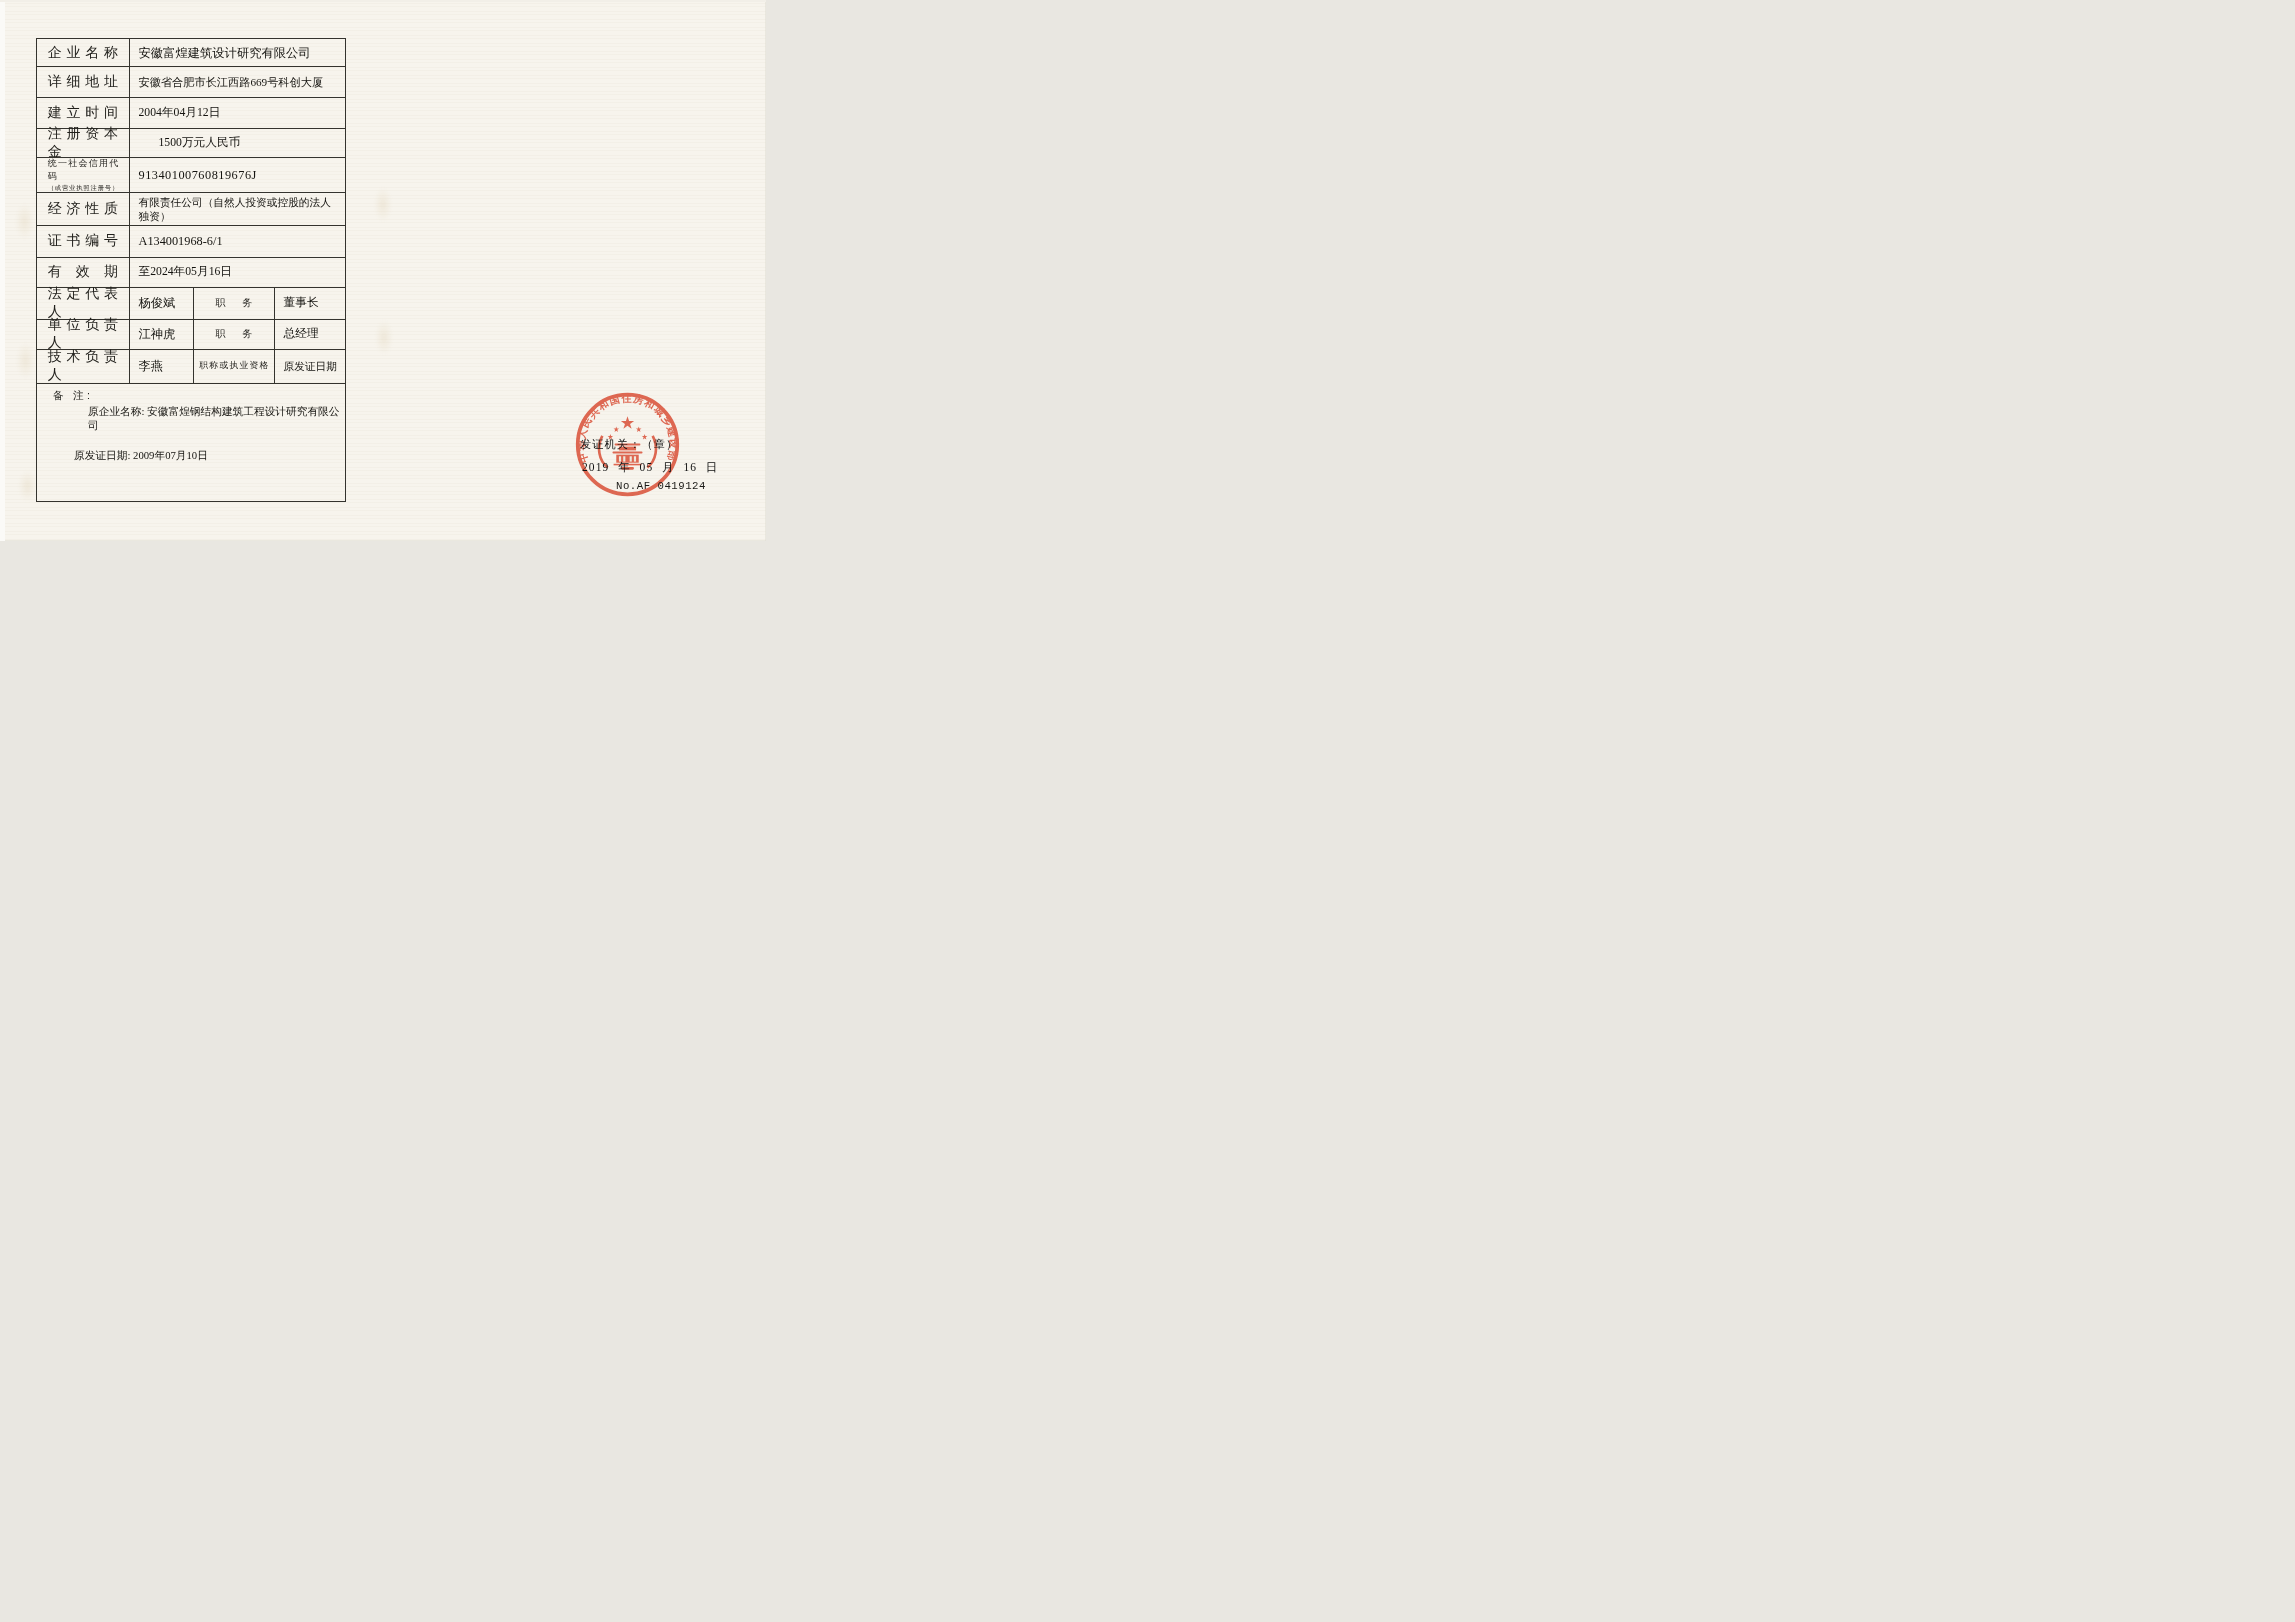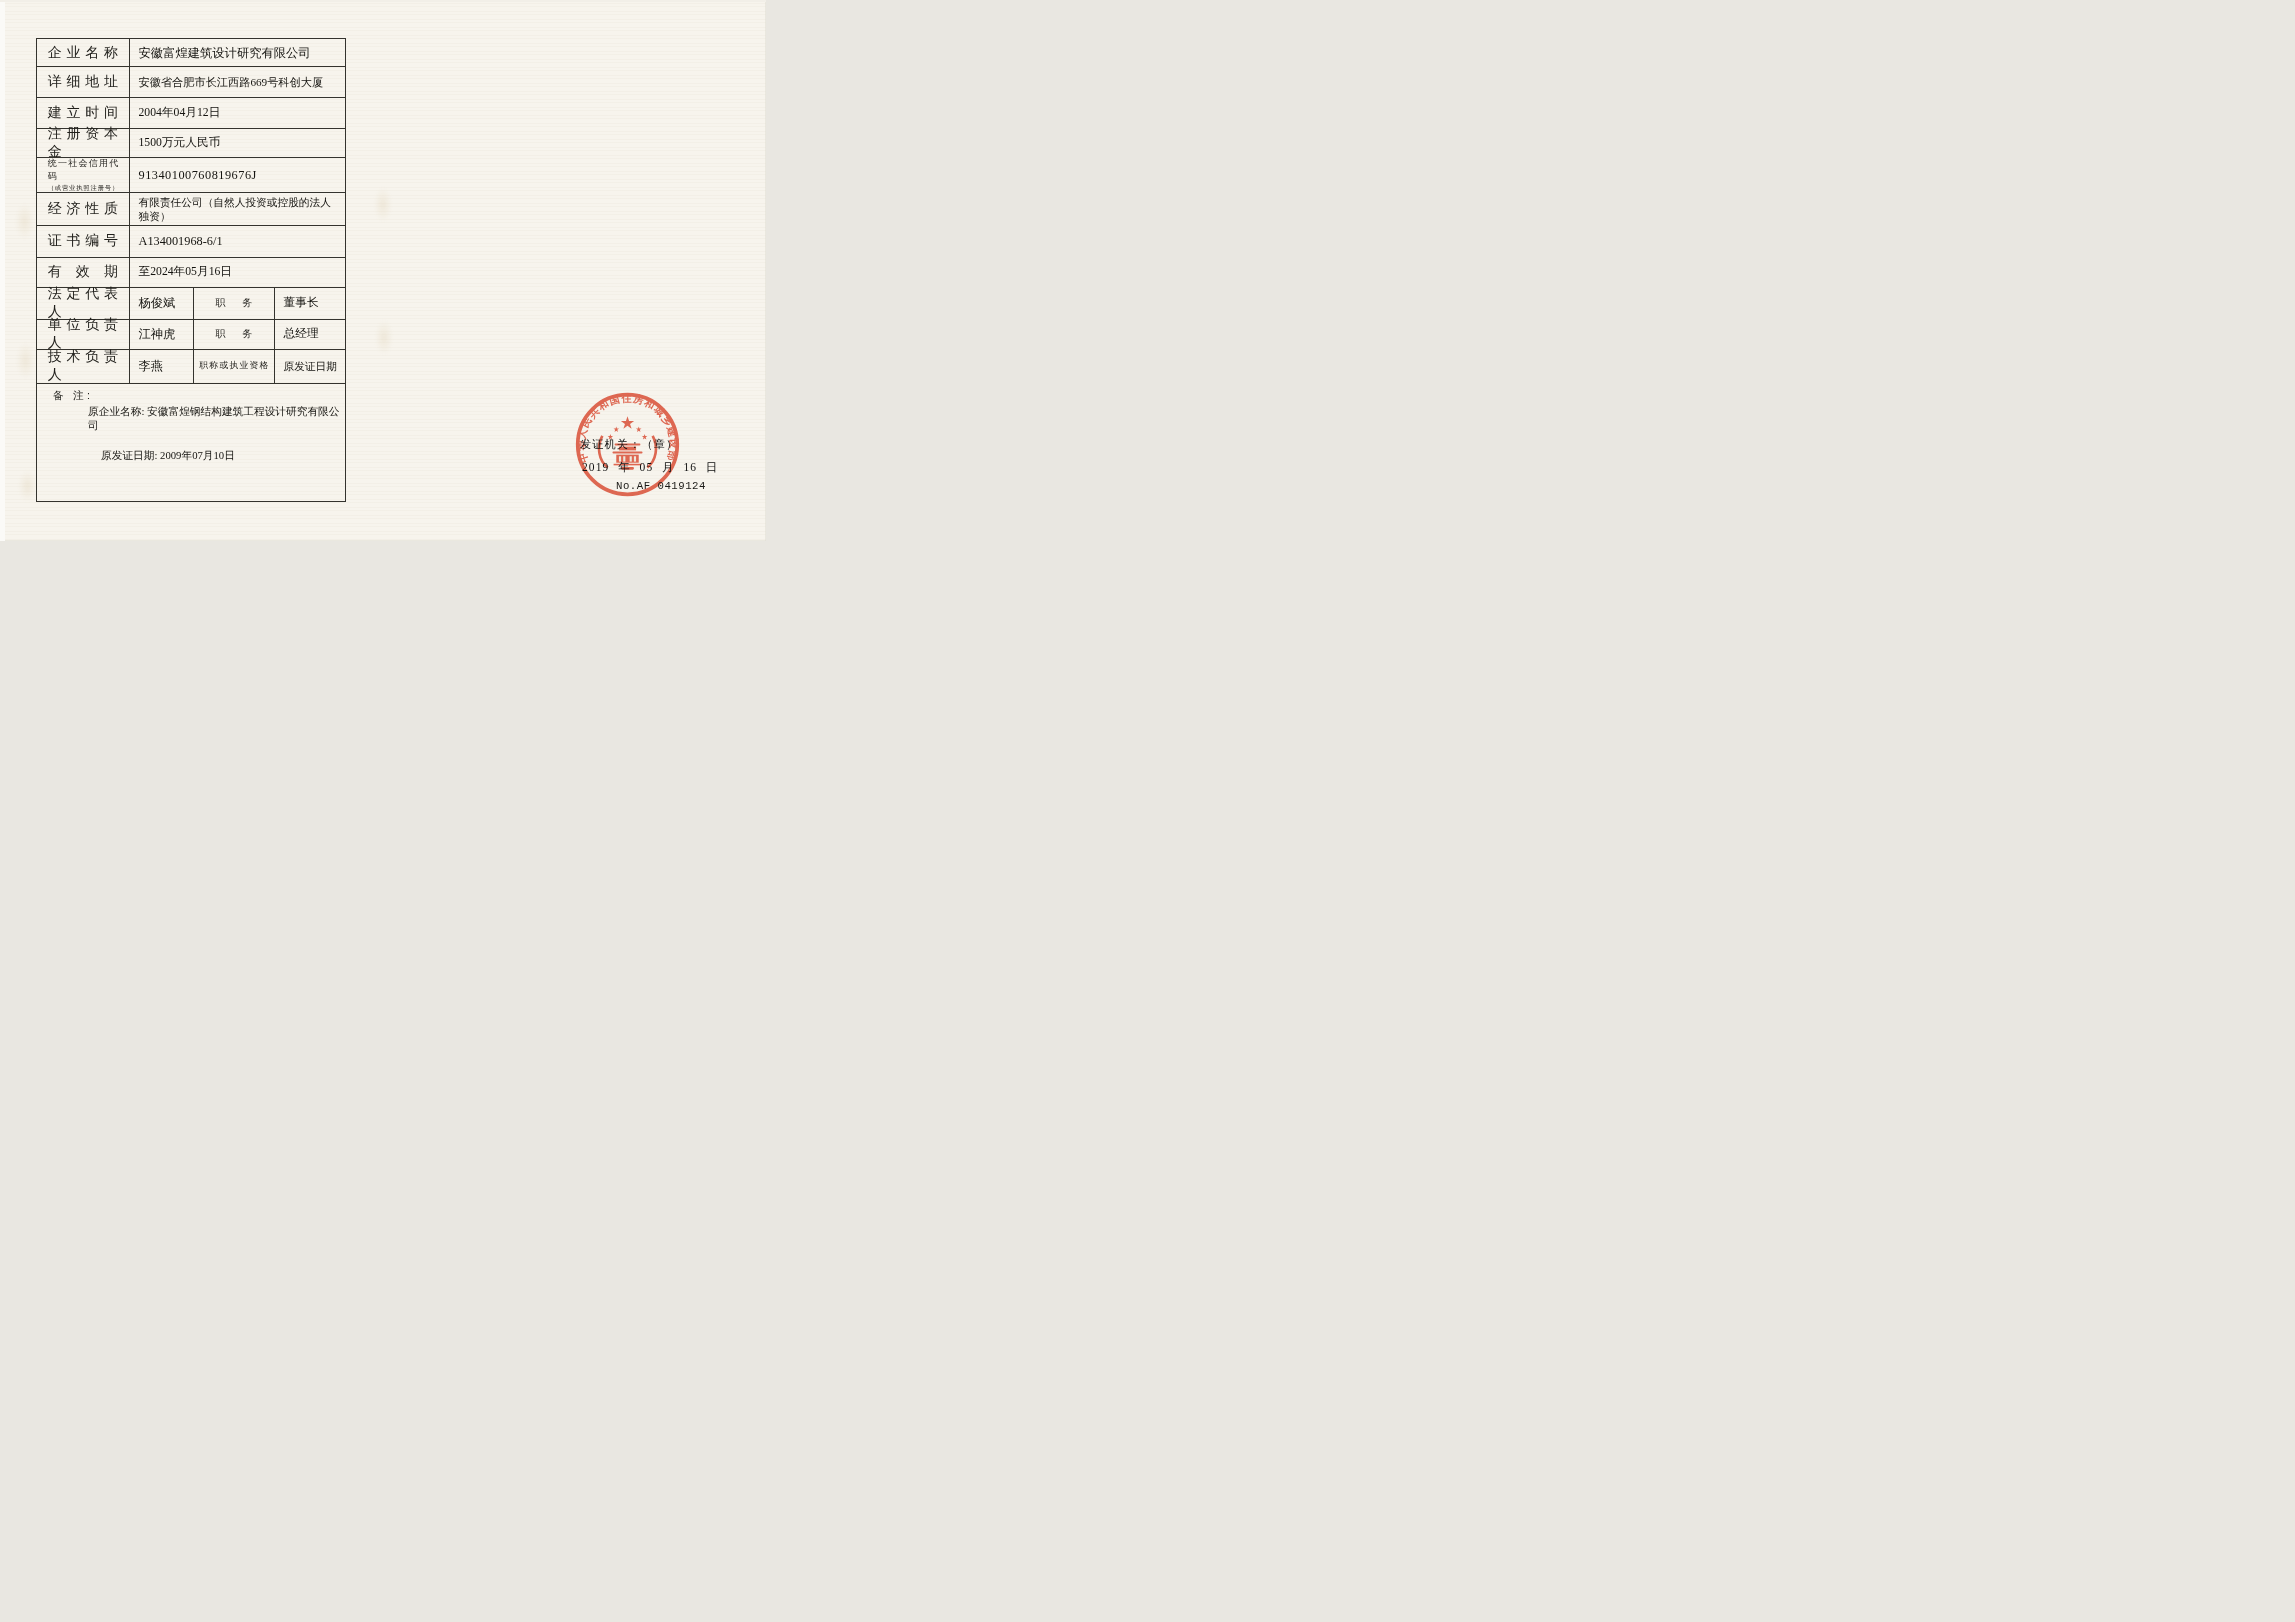--- a/index.html
+++ b/index.html
@@ -44,21 +44,21 @@
   .c2{width:64px;flex:0 0 64px;border-right:1.1px solid var(--line);}
   .c3{width:81px;flex:0 0 81px;border-right:1.1px solid var(--line);}
   .c3>span{padding:0 5.3px;font-size:8.8px;}
   .c3.mid>span{padding:0 21.4px;font-size:10px;}
   .c4{flex:1 1 auto;}
   
   .remark{position:relative;flex:1 1 auto;}
   .remark .rlab{position:absolute;left:16px;top:5.3px;font-size:10.7px;letter-spacing:3.2px;color:#201f1b;}
   .remark .rbody{position:absolute;left:51px;top:20px;width:257px;
     font-family:"Liberation Serif",serif;font-size:10.7px;line-height:14.4px;color:#14130f;}
-  .remark .rdate{position:absolute;left:64px;top:65px;
+  .remark .rdate{position:absolute;left:37px;top:65px;
     font-family:"Liberation Serif",serif;font-size:10.7px;color:#14130f;}
 
   
   .rbox{
     position:absolute;left:415px;top:36px;width:315px;height:466px;
     border:1.1px solid var(--line);border-top-width:1.6px;
   }
   .rtitle{height:26px;border-bottom:1.1px solid var(--line);
     display:flex;align-items:center;justify-content:center;}
   .rtitle>span{font-size:12.3px;letter-spacing:22.4px;margin-right:-22.4px;color:#232220;}
@@ -108,21 +108,21 @@
       <div class="val" style="font-size:11.2px;">安徽省合肥市长江西路669号科创大厦</div>
     </div>
 
     <div class="trow" style="height:31px;">
       <div class="lab">
           <span>建 立 时 间</span>
         </div>
       <div class="val">2004年04月12日</div>
     </div>
 
-    <div class="trow" style="height:29px;">
+    <div class="trow" style="height:29px;gap:20px;">
       <div class="lab">
           <span>注 册 资 本 金</span>
         </div>
       <div class="val">1500万元人民币</div>
     </div>
 
     <div class="trow" style="height:35px;">
       <div class="lab two">
         <span class="l1">统一社会信用代码</span>
         <span class="l2">（或营业执照注册号）</span>

